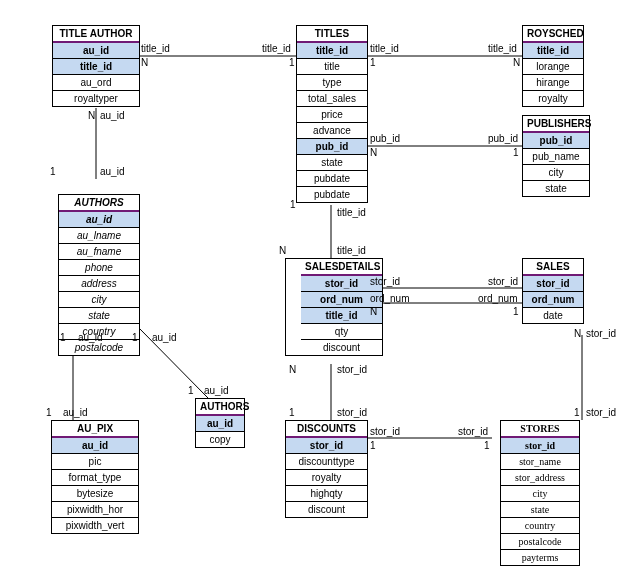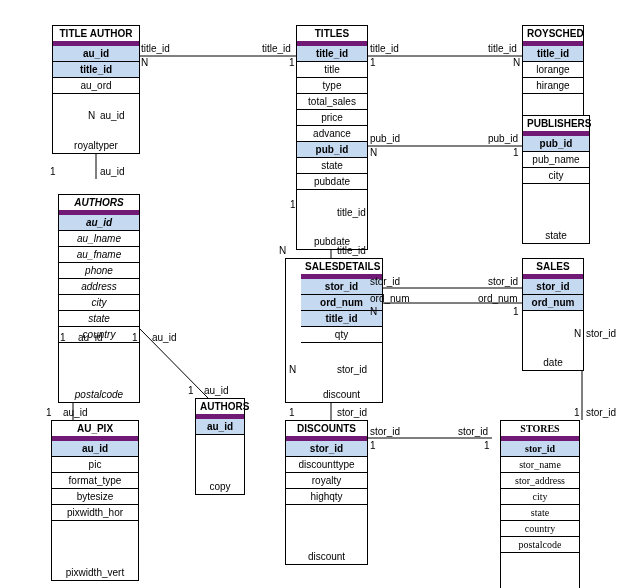--- a/index.html
+++ b/index.html
@@ -14,33 +14,32 @@
     color: #000;
   }
   .entity {
     position: absolute;
     border: 1px solid #000;
     background: #fff;
   }
   .entity .header {
     font-weight: bold;
     text-align: center;
-    border-bottom: 5px solid #701a75;
+    border-bottom: 2px solid #701a75;
     padding: 2px 4px;
     background: #fff;
   }
   .entity .row {
     border-bottom: 1px solid #000;
     padding: 2px 4px;
     text-align: center;
     white-space: nowrap;
   }
   .entity .row:last-child {
     border-bottom: none;
-    margin-top: 44px;
   }
   .entity .pk {
     background: #c5d9f1;
     font-weight: bold;
   }
   .entity .fk {
     background: #c5d9f1;
     font-weight: bold;
   }
   svg.lines {

